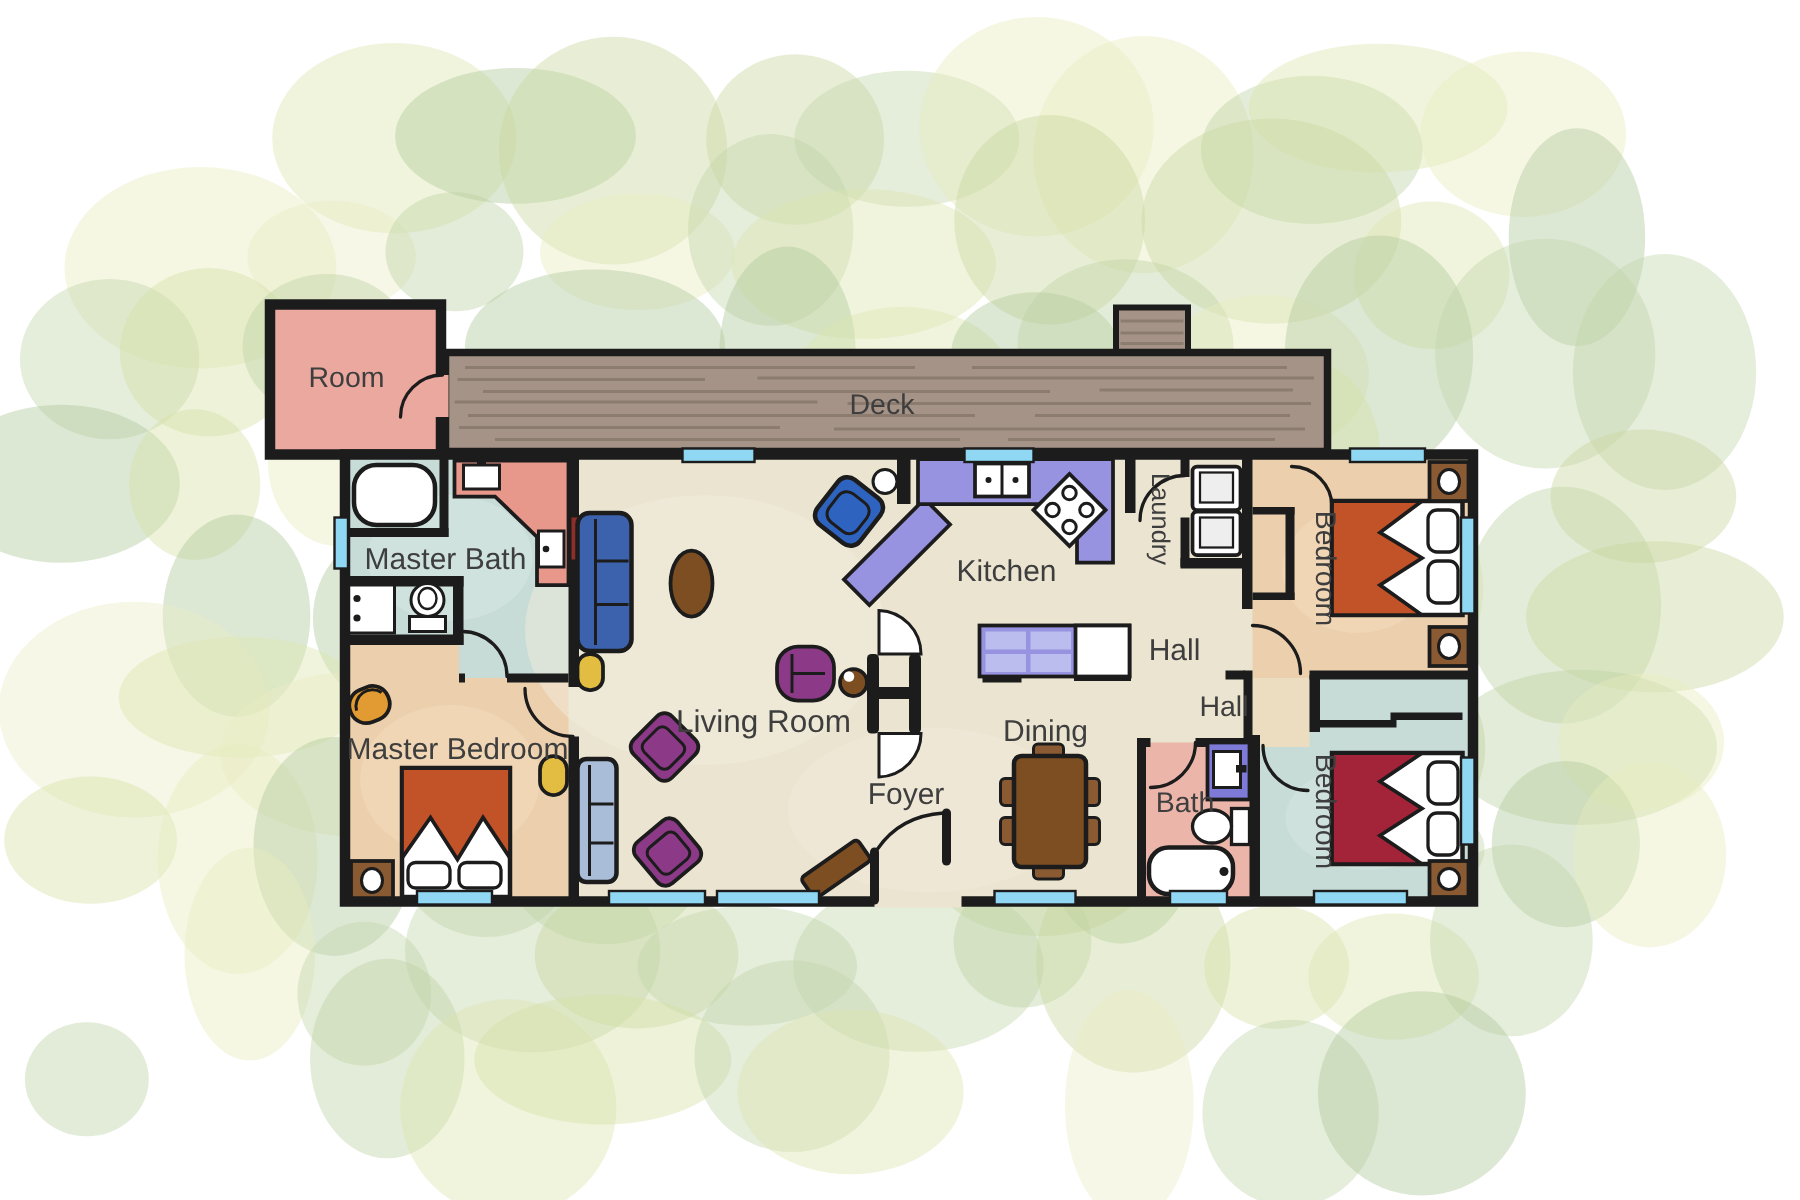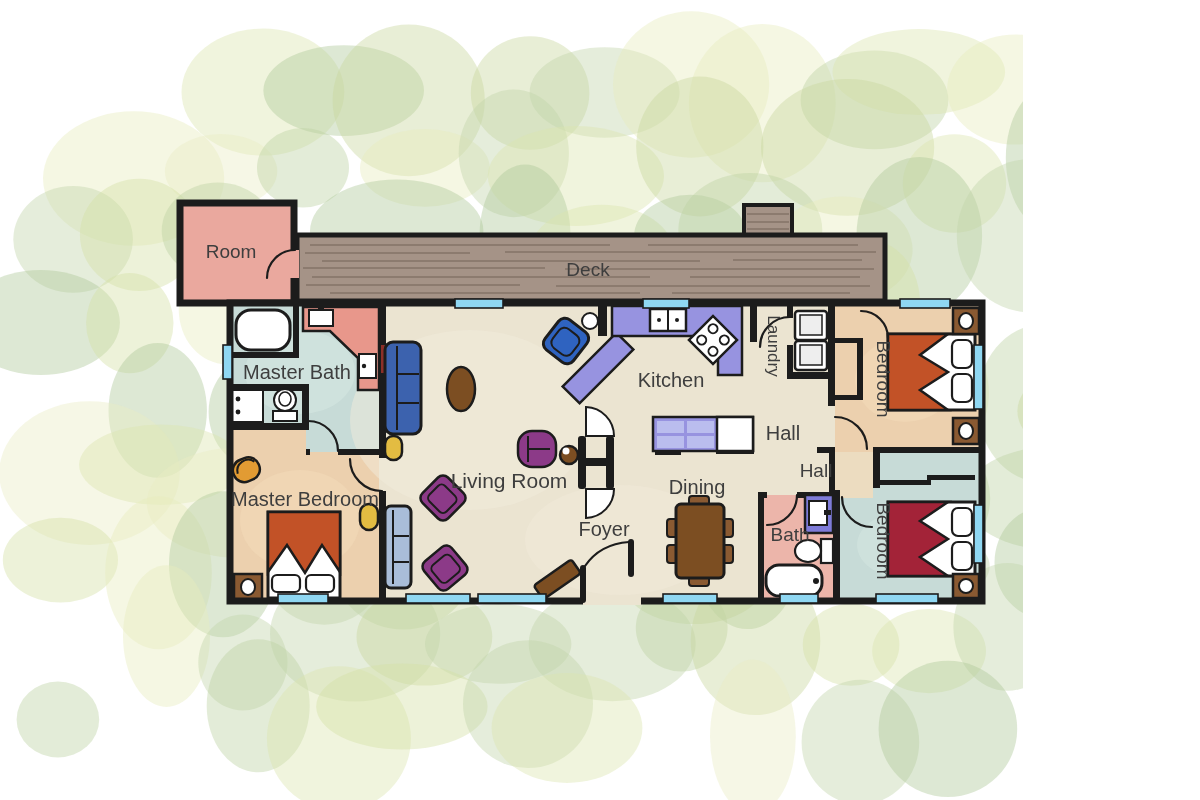--- a/index.html
+++ b/index.html
@@ -1,16 +1,16 @@
 <!DOCTYPE html>
 <html style="--wall: #1c1c1c; --floor-beige: #ebe4d1; --floor-peach: #ecd0ae; --floor-teal: #c7dbd7; --corridor-tan: #ecdcc0; --room-pink: #eaa89e; --bath-pink: #ecb5aa; --deck-wood: #a59387; --deck-line: #7c6c60; --counter-purple: #9793e0; --counter-light: #babdee; --vanity-purple: #7e7bd8; --vanity-salmon: #e8978b; --window-blue: #8fd7f2; --wood-brown: #7c4e22; --wood-warm: #8a5a32; --sofa-blue: #3c62ae; --armchair-blue: #2f63c0; --couch-blue: #a9bdd9; --chair-purple: #8c3a88; --chair-yellow: #e3bc42; --chair-orange: #e29b33; --bed-orange: #c25227; --bed-maroon: #a32338; --label-gray: #3e3e3e; --fixture-white: #ffffff;"><head>
 <meta charset="utf-8">
 <style>
   html,body{margin:0;padding:0;background:#ffffff;}
-  .stage{position:relative;width:1023px;height:800px;overflow:hidden;background:#fff;}
+  .stage{position:relative;width:1200px;height:800px;overflow:hidden;background:#fff;}
   svg{display:block;}
   .wall{fill:var(--wall);}
   .houseline{stroke:var(--wall);stroke-width:7;fill:none;}
   .arc{stroke:var(--wall);stroke-width:2.2;fill:none;stroke-linecap:round;}
   .fix{fill:var(--fixture-white);stroke:var(--wall);}
   .win{fill:var(--window-blue);stroke:var(--wall);stroke-width:1.6;}
   .det{stroke:var(--wall);fill:none;}
   .deckline{stroke:var(--deck-line);stroke-width:2;opacity:.6;}
   .rlabel{font-family:"Liberation Sans","DejaVu Sans",sans-serif;fill:var(--label-gray);}
 </style>

